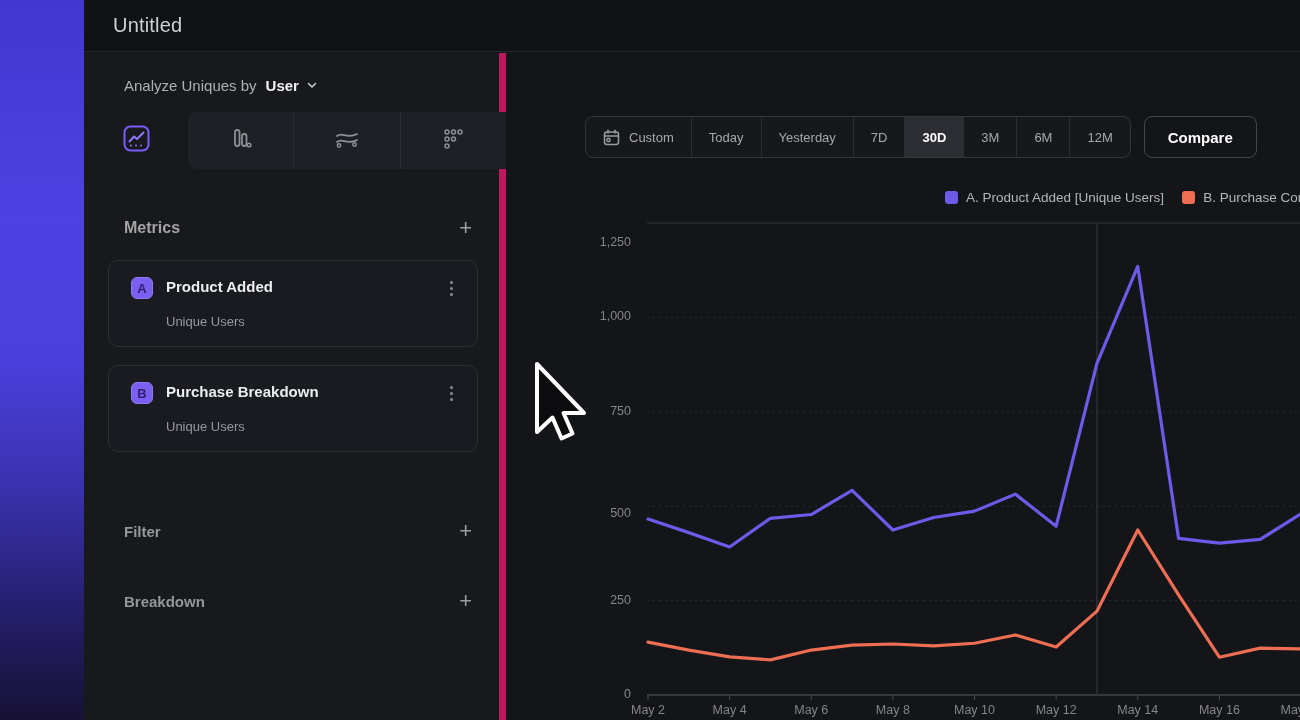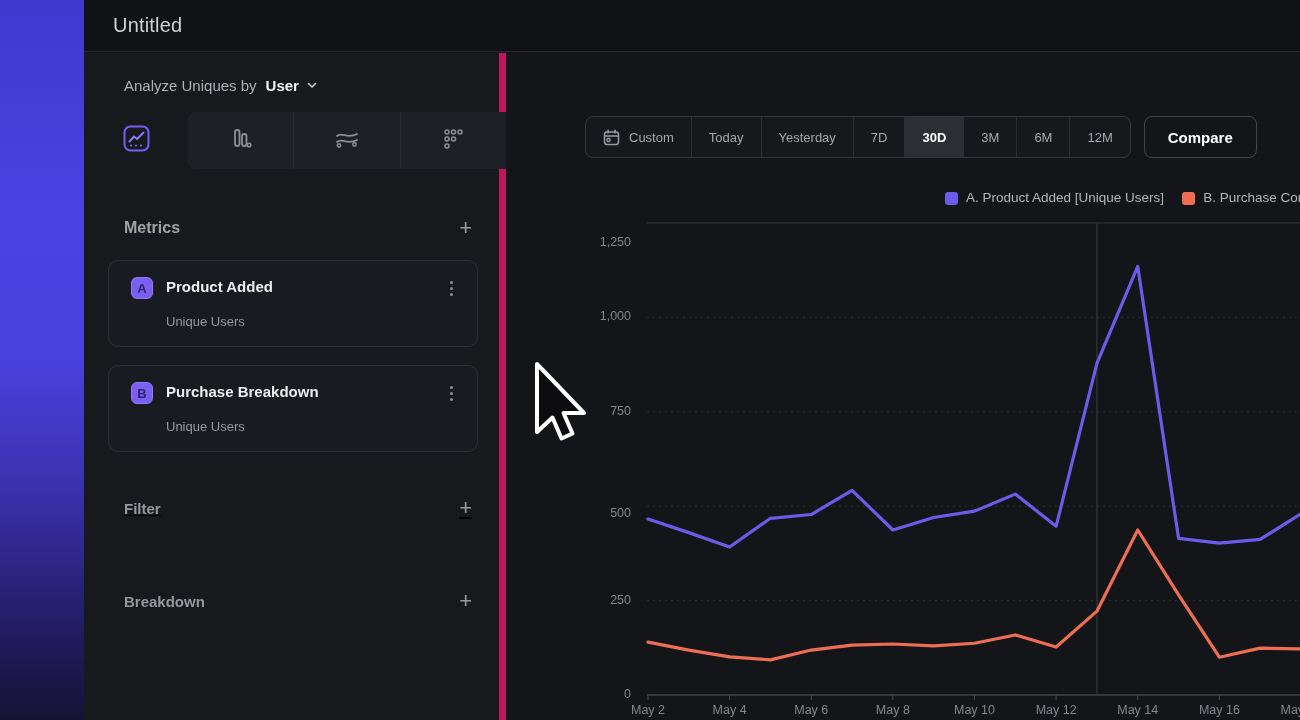--- a/index.html
+++ b/index.html
@@ -56,21 +56,21 @@
   .rangebar { position:absolute; left:78px; top:63px; height:42px; display:flex; align-items:stretch; }
   .rgroup { display:flex; border:1px solid #35363c; background:#17181c; border-radius:8px; overflow:hidden; }
   .rbtn { display:flex; align-items:center; gap:9px; padding:0 17px; font-size:13px; color:#a6a7ac;
           background:transparent; border:none; cursor:pointer; white-space:nowrap; }
   .rbtn + .rbtn { border-left:1px solid #2c2d33; }
   .rbtn.active { background:#2c2e33; color:#ffffff; font-weight:700; }
   .compare { margin-left:13px; border:1px solid #44454c; border-radius:8px; background:transparent;
              color:#ffffff; font-weight:700; font-size:15px; padding:0 23px; cursor:pointer; }
 
   .legend { position:absolute; left:438px; top:137px; display:flex; gap:18px; white-space:nowrap; }
-  .litem { display:flex; align-items:flex-end; gap:8px; font-size:13.5px; color:#b4b5b9; }
+  .litem { display:flex; align-items:center; gap:8px; font-size:13.5px; color:#b4b5b9; }
   .lsw { width:13px; height:13px; border-radius:3px; flex:0 0 auto; }
 
   .ylab { position:absolute; width:60px; text-align:right; font-size:12.5px; color:#84858a; }
   .xlab { position:absolute; top:650px; transform:translateX(-50%); font-size:12.5px; color:#84858a; white-space:nowrap; }
   #chart-svg { position:absolute; left:140px; top:170px; overflow:visible; }
 
   
   .cursor { position:absolute; left:534px; top:361px; z-index:50; }
 </style>
 </head>
@@ -165,21 +165,21 @@
         <span class="badge">B</span>
         <span class="name">Purchase Breakdown</span>
         <span class="sub">Unique Users</span>
         <span class="kebab">
             <i></i>
             <i></i>
             <i></i>
           </span>
       </div>
 
-      <div class="sec-head" style="top:445px;text-decoration:underline;">
+      <div class="sec-head" style="top:468px;">
         <span class="h dim">Filter</span>
         <span class="plus">+</span>
       </div>
 
       <div class="sec-head" style="top:538px;">
         <span class="h dim">Breakdown</span>
         <span class="plus">+</span>
       </div>
     </div>
 

